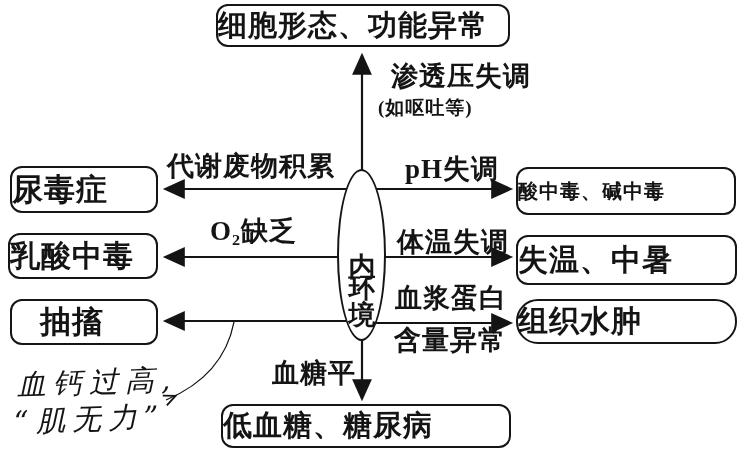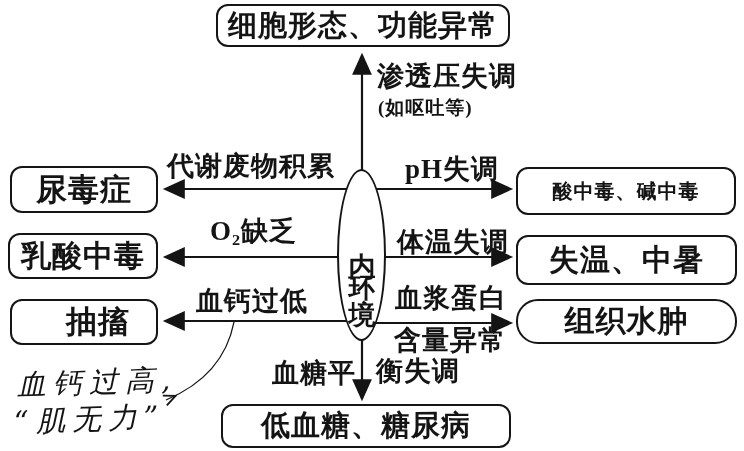--- a/index.html
+++ b/index.html
@@ -23,21 +23,20 @@
     z-index: 1;
   }
   .node {
     position: absolute;
     box-sizing: border-box;
     border: 2.5px solid #151515;
     border-radius: 12px;
     background: #ffffff;
     display: flex;
     align-items: center;
-    justify-content: center;
     font-size: 30px;
     font-weight: 600;
     letter-spacing: 1px;
     z-index: 2;
     white-space: nowrap;
   }
   .node.top-node    { left: 216px; top: 4px;   width: 294px; height: 43px; font-size: 29px; }
   .node.uremia      { left: 10px;  top: 166px; width: 148px; height: 47px; font-size: 31px; }
   .node.lactic      { left: 8px;   top: 233px; width: 150px; height: 46px; }
   .node.convulsion  { left: 10px;  top: 299px; width: 148px; height: 46px; font-size: 31px; padding-left: 28px; }
@@ -70,21 +69,21 @@
   }
   .edge-label {
     position: absolute;
     font-size: 27px;
     font-weight: 600;
     line-height: 1.1;
     white-space: nowrap;
     z-index: 3;
     letter-spacing: 1px;
   }
-  .lbl-osmotic1   { left: 377px; top: 62px; }
+  .lbl-osmotic1   { left: 391px; top: 62px; }
   .lbl-osmotic2   { left: 378px; top: 98px; font-size: 19px; }
   .lbl-metabolic  { left: 167px; top: 152px; }
   .lbl-ph         { left: 405px; top: 155px; }
   .lbl-o2         { left: 210px; top: 217px; }
   .lbl-temp       { left: 397px; top: 228px; }
   .lbl-calcium    { left: 196px; top: 287px; }
   .lbl-plasma1    { left: 395px; top: 284px; }
   .lbl-plasma2    { left: 394px; top: 326px; }
   .lbl-glucose-l  { left: 272px; top: 359px; }
   .lbl-glucose-r  { left: 376px; top: 357px; }
@@ -157,22 +156,20 @@
   <div class="center-ellipse">
     <span class="vtext">内环境</span>
   </div>
 
   <div class="edge-label lbl-osmotic1">渗透压失调</div>
   <div class="edge-label lbl-osmotic2">(如呕吐等)</div>
   <div class="edge-label lbl-ph">pH失调</div>
   <div class="edge-label lbl-metabolic">代谢废物积累</div>
   <div class="edge-label lbl-o2">O₂缺乏</div>
   <div class="edge-label lbl-temp">体温失调</div>
-  <div class="edge-label lbl-calcium">血钙过低</div>
   <div class="edge-label lbl-plasma1">血浆蛋白</div>
   <div class="edge-label lbl-plasma2">含量异常</div>
   <div class="edge-label lbl-glucose-l">血糖平</div>
-  <div class="edge-label lbl-glucose-r">衡失调</div>
 
   <div class="handnote note1">血钙过高,</div>
   <div class="handnote note2">“肌无力”</div>
 
 </div>
 
 </body></html>

